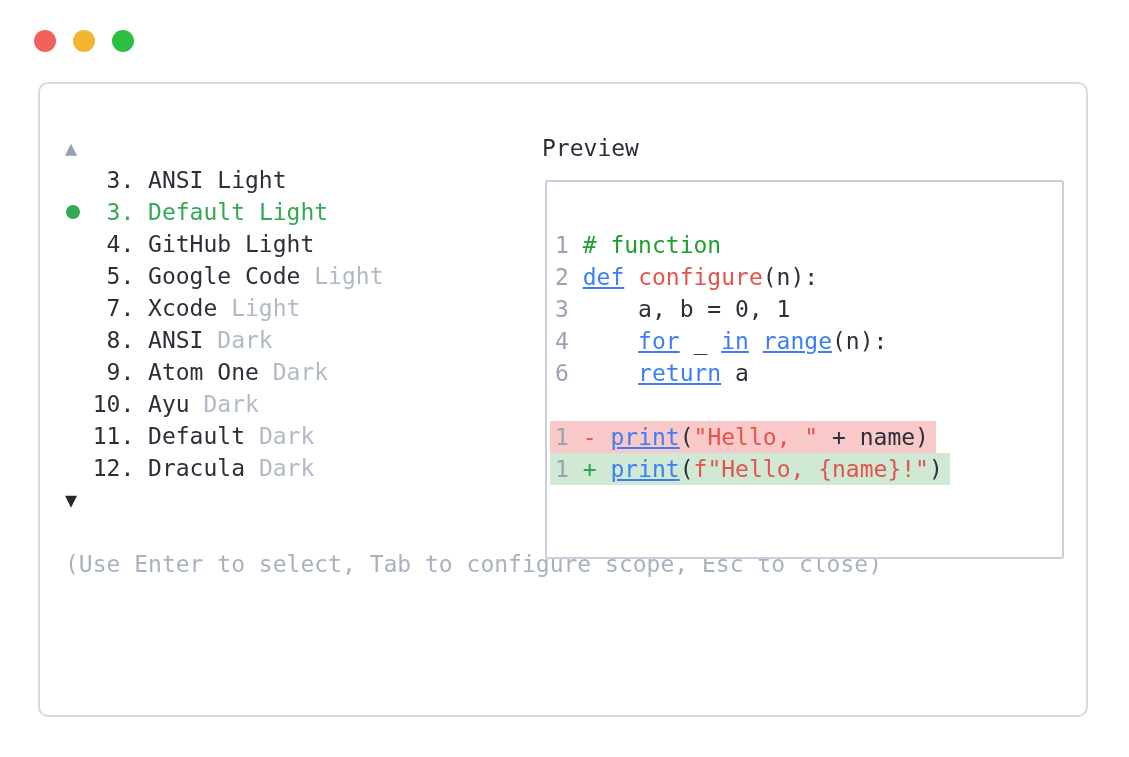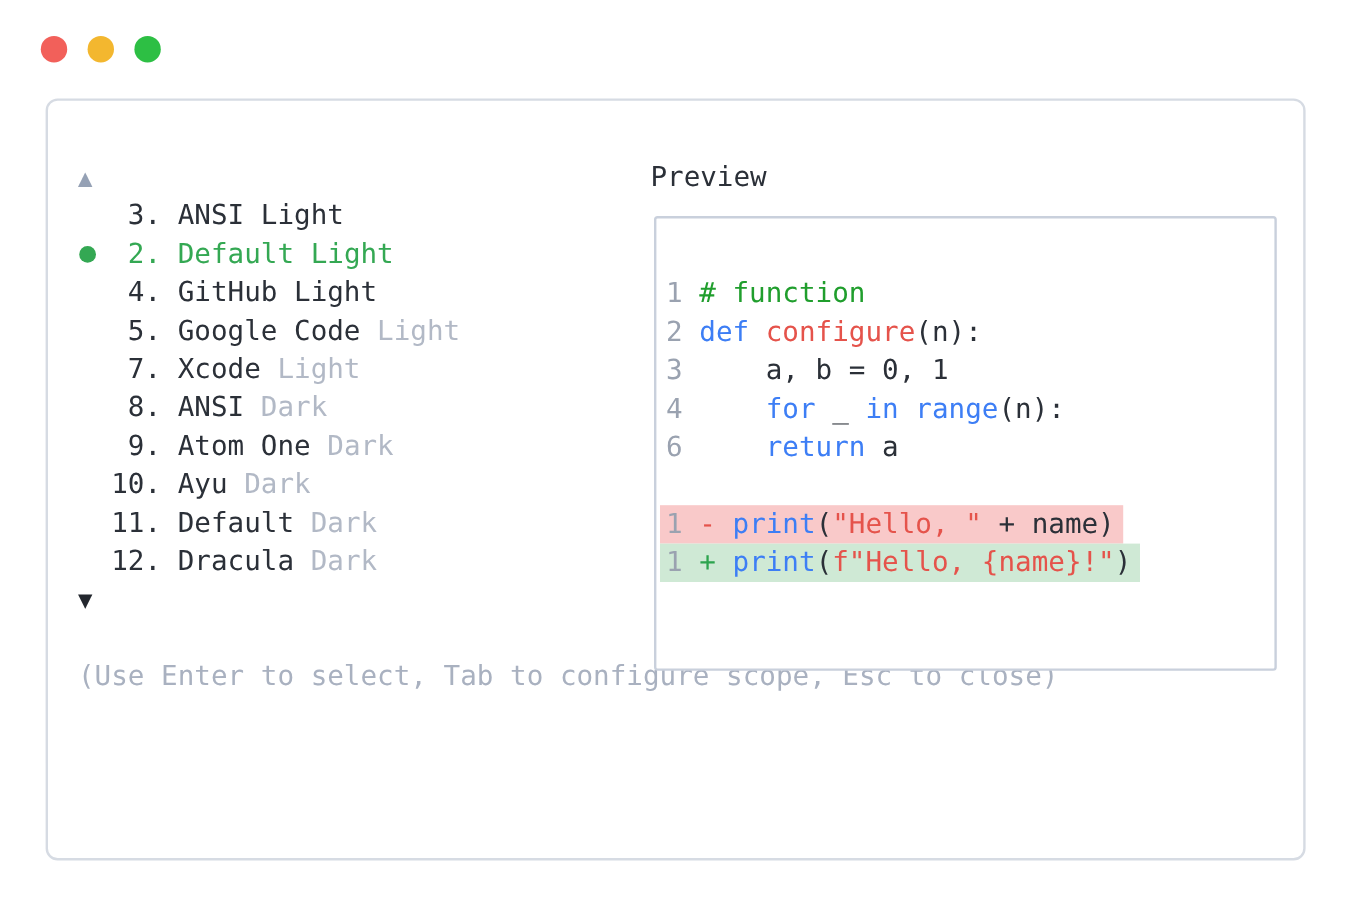--- a/index.html
+++ b/index.html
@@ -50,42 +50,42 @@
     background:#ffffff;overflow:hidden;
   }
   .code{padding-top:47px;padding-left:3px;border-radius:25px;}
   .code-line{height:32px;line-height:32px;white-space:pre;font-size:23px;}
   .line-content{display:inline-block;padding:0 7px 0 5px;height:32px;}
   .line-content.removed{background:var(--diff-removed-bg);}
   .line-content.added{background:var(--diff-added-bg);}
   .seg-num{color:var(--line-number);}
   .seg-plain{color:var(--text-primary);}
   .seg-comment{color:var(--comment-green);}
-  .seg-kw{color:var(--keyword-blue);}
+  .seg-kw{color:var(--keyword-blue);text-decoration:underline;}
   .seg-fn{color:var(--name-red);}
   .seg-str{color:var(--string-red);}
   .seg-minus{color:var(--name-red);}
   .seg-plus{color:var(--diff-plus-green);}
 </style>
 </head>
 <body>
 
 <div class="traffic">
   <span class="dot red"></span>
   <span class="dot yellow"></span>
   <span class="dot green"></span>
 </div>
 
 <div class="panel">
 
   <div class="left-col">
     <div class="row up">▲</div>
     <div id="theme-list">
         <div class="row item"><span>   3. ANSI </span><span class="">Light</span></div>
-        <div class="row item selected"><span class="bullet"></span><span>   2. Default </span><span class="">Light</span></div>
+        <div class="row item selected"><span class="bullet"></span><span>   3. Default </span><span class="">Light</span></div>
         <div class="row item"><span>   4. GitHub </span><span class="">Light</span></div>
         <div class="row item"><span>   5. Google Code </span><span class="muted">Light</span></div>
         <div class="row item"><span>   7. Xcode </span><span class="muted">Light</span></div>
         <div class="row item"><span>   8. ANSI </span><span class="muted">Dark</span></div>
         <div class="row item"><span>   9. Atom One </span><span class="muted">Dark</span></div>
         <div class="row item"><span>  10. Ayu </span><span class="muted">Dark</span></div>
         <div class="row item"><span>  11. Default </span><span class="muted">Dark</span></div>
         <div class="row item"><span>  12. Dracula </span><span class="muted">Dark</span></div>
       </div>
     <div class="row down">▼</div>

